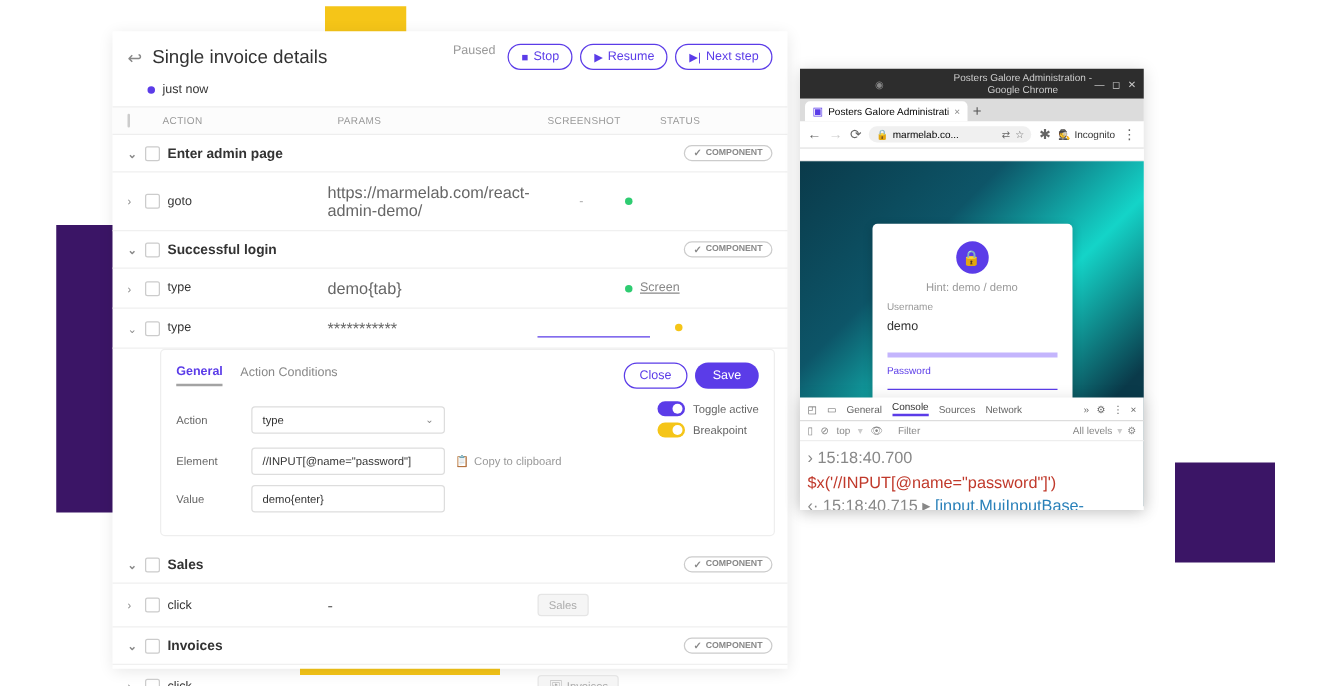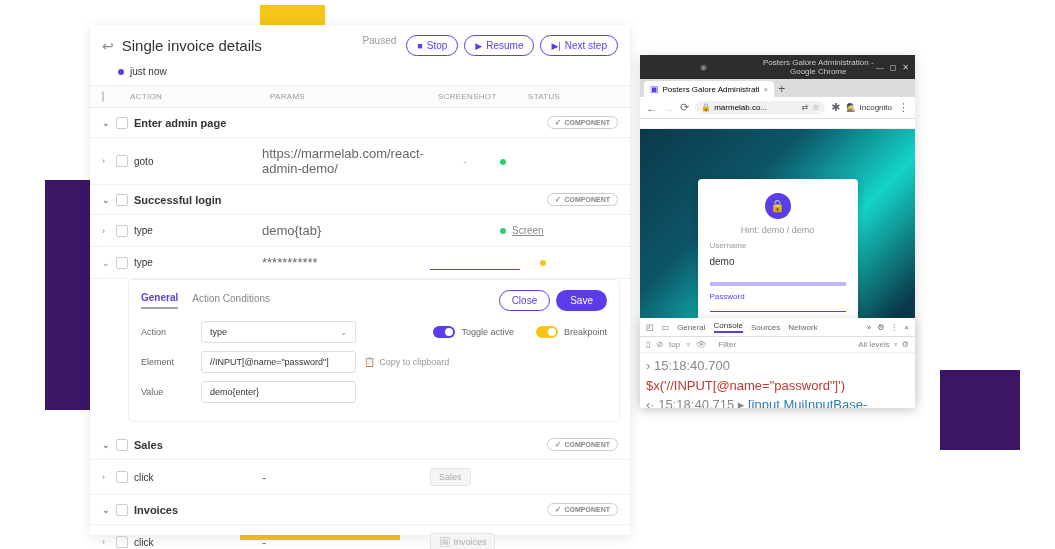--- a/index.html
+++ b/index.html
@@ -39,21 +39,21 @@
 .tabs{display:flex;align-items:center;margin-bottom:10px}
 .tab{font-size:10px;color:#888;margin-right:14px;cursor:pointer;padding-bottom:4px}
 .tab.active{color:#5b3ce8;border-bottom:2px solid #a3a3a3;font-weight:700}
 .tab-actions{margin-left:auto;display:flex;gap:6px}
 .btn-close{border:1px solid #5b3ce8;background:#fff;color:#5b3ce8;border-radius:14px;padding:4px 12px;font-size:10px;cursor:pointer}
 .btn-save{border:none;background:#5b3ce8;color:#fff;border-radius:14px;padding:4px 14px;font-size:10px;cursor:pointer}
 .form-row{display:flex;align-items:center;margin-bottom:8px}
 .form-label{width:60px;font-size:9px;color:#666}
 .form-input{flex:0 0 155px;border:1px solid #ddd;border-radius:3px;padding:5px 8px;font-size:9px;background:#fff;display:flex;align-items:center;justify-content:space-between}
 .form-input .caret{color:#888;font-size:8px}
-.toggle-group{margin-left:auto;display:flex;gap:22px}
+.toggle-group{margin-left:auto;display:flex;flex-direction:column;gap:5px}
 .toggle-item{display:flex;align-items:center;gap:6px;font-size:9px;color:#666}
 .clip{font-size:9px;color:#999;margin-left:8px;display:flex;align-items:center;gap:4px;cursor:pointer}
 .tog{width:22px;height:12px;border-radius:6px;position:relative;flex-shrink:0}
 .tog::after{content:"";position:absolute;width:8px;height:8px;background:#fff;border-radius:50%;top:2px}
 .tog.purple{background:#5b3ce8}.tog.purple::after{right:2px}
 .tog.yellow{background:#f5c518}.tog.yellow::after{right:2px}
 .screenshot-ph{display:inline-flex;align-items:center;gap:3px;background:#f5f5f5;border:1px solid #e5e5e5;border-radius:3px;padding:3px 8px;font-size:9px;color:#aaa}
 
 .browser{position:absolute;left:640px;top:55px;width:275px;height:350px;background:#fff;box-shadow:0 2px 12px rgba(0,0,0,.15);z-index:3;display:flex;flex-direction:column;font-size:9px}
 .titlebar{background:#2d2d2d;color:#ccc;padding:3px 6px;display:flex;align-items:center;font-size:8px}

